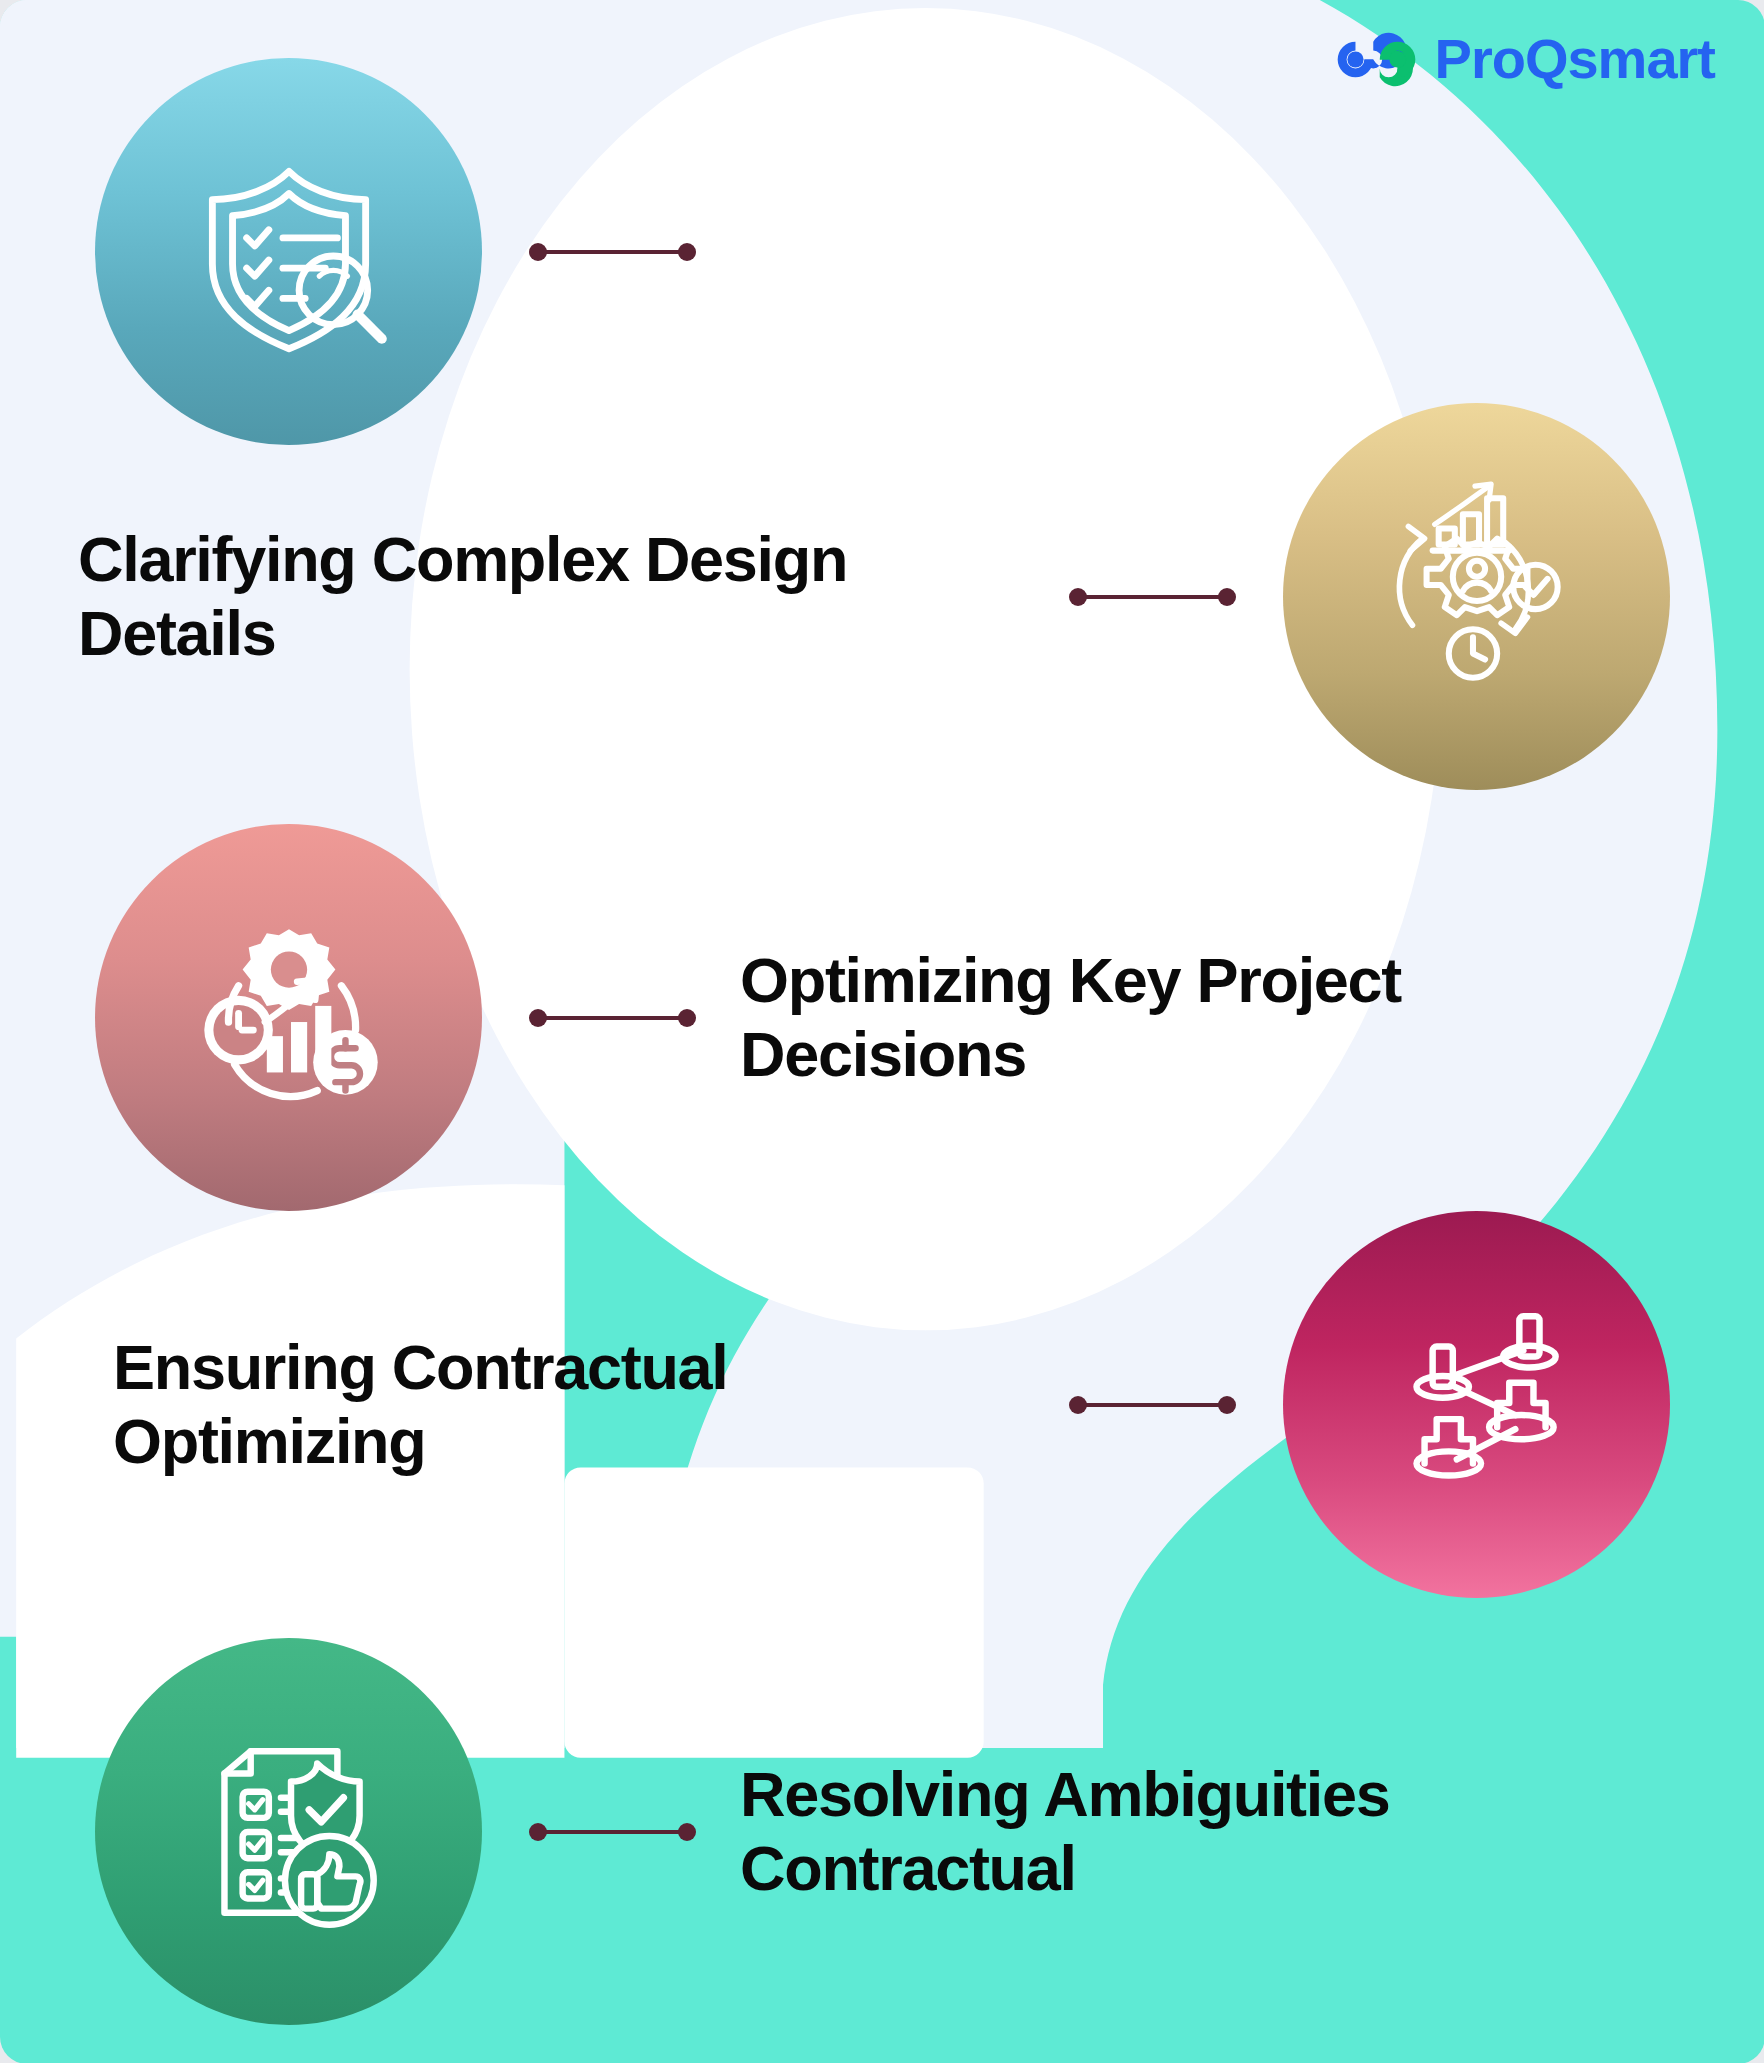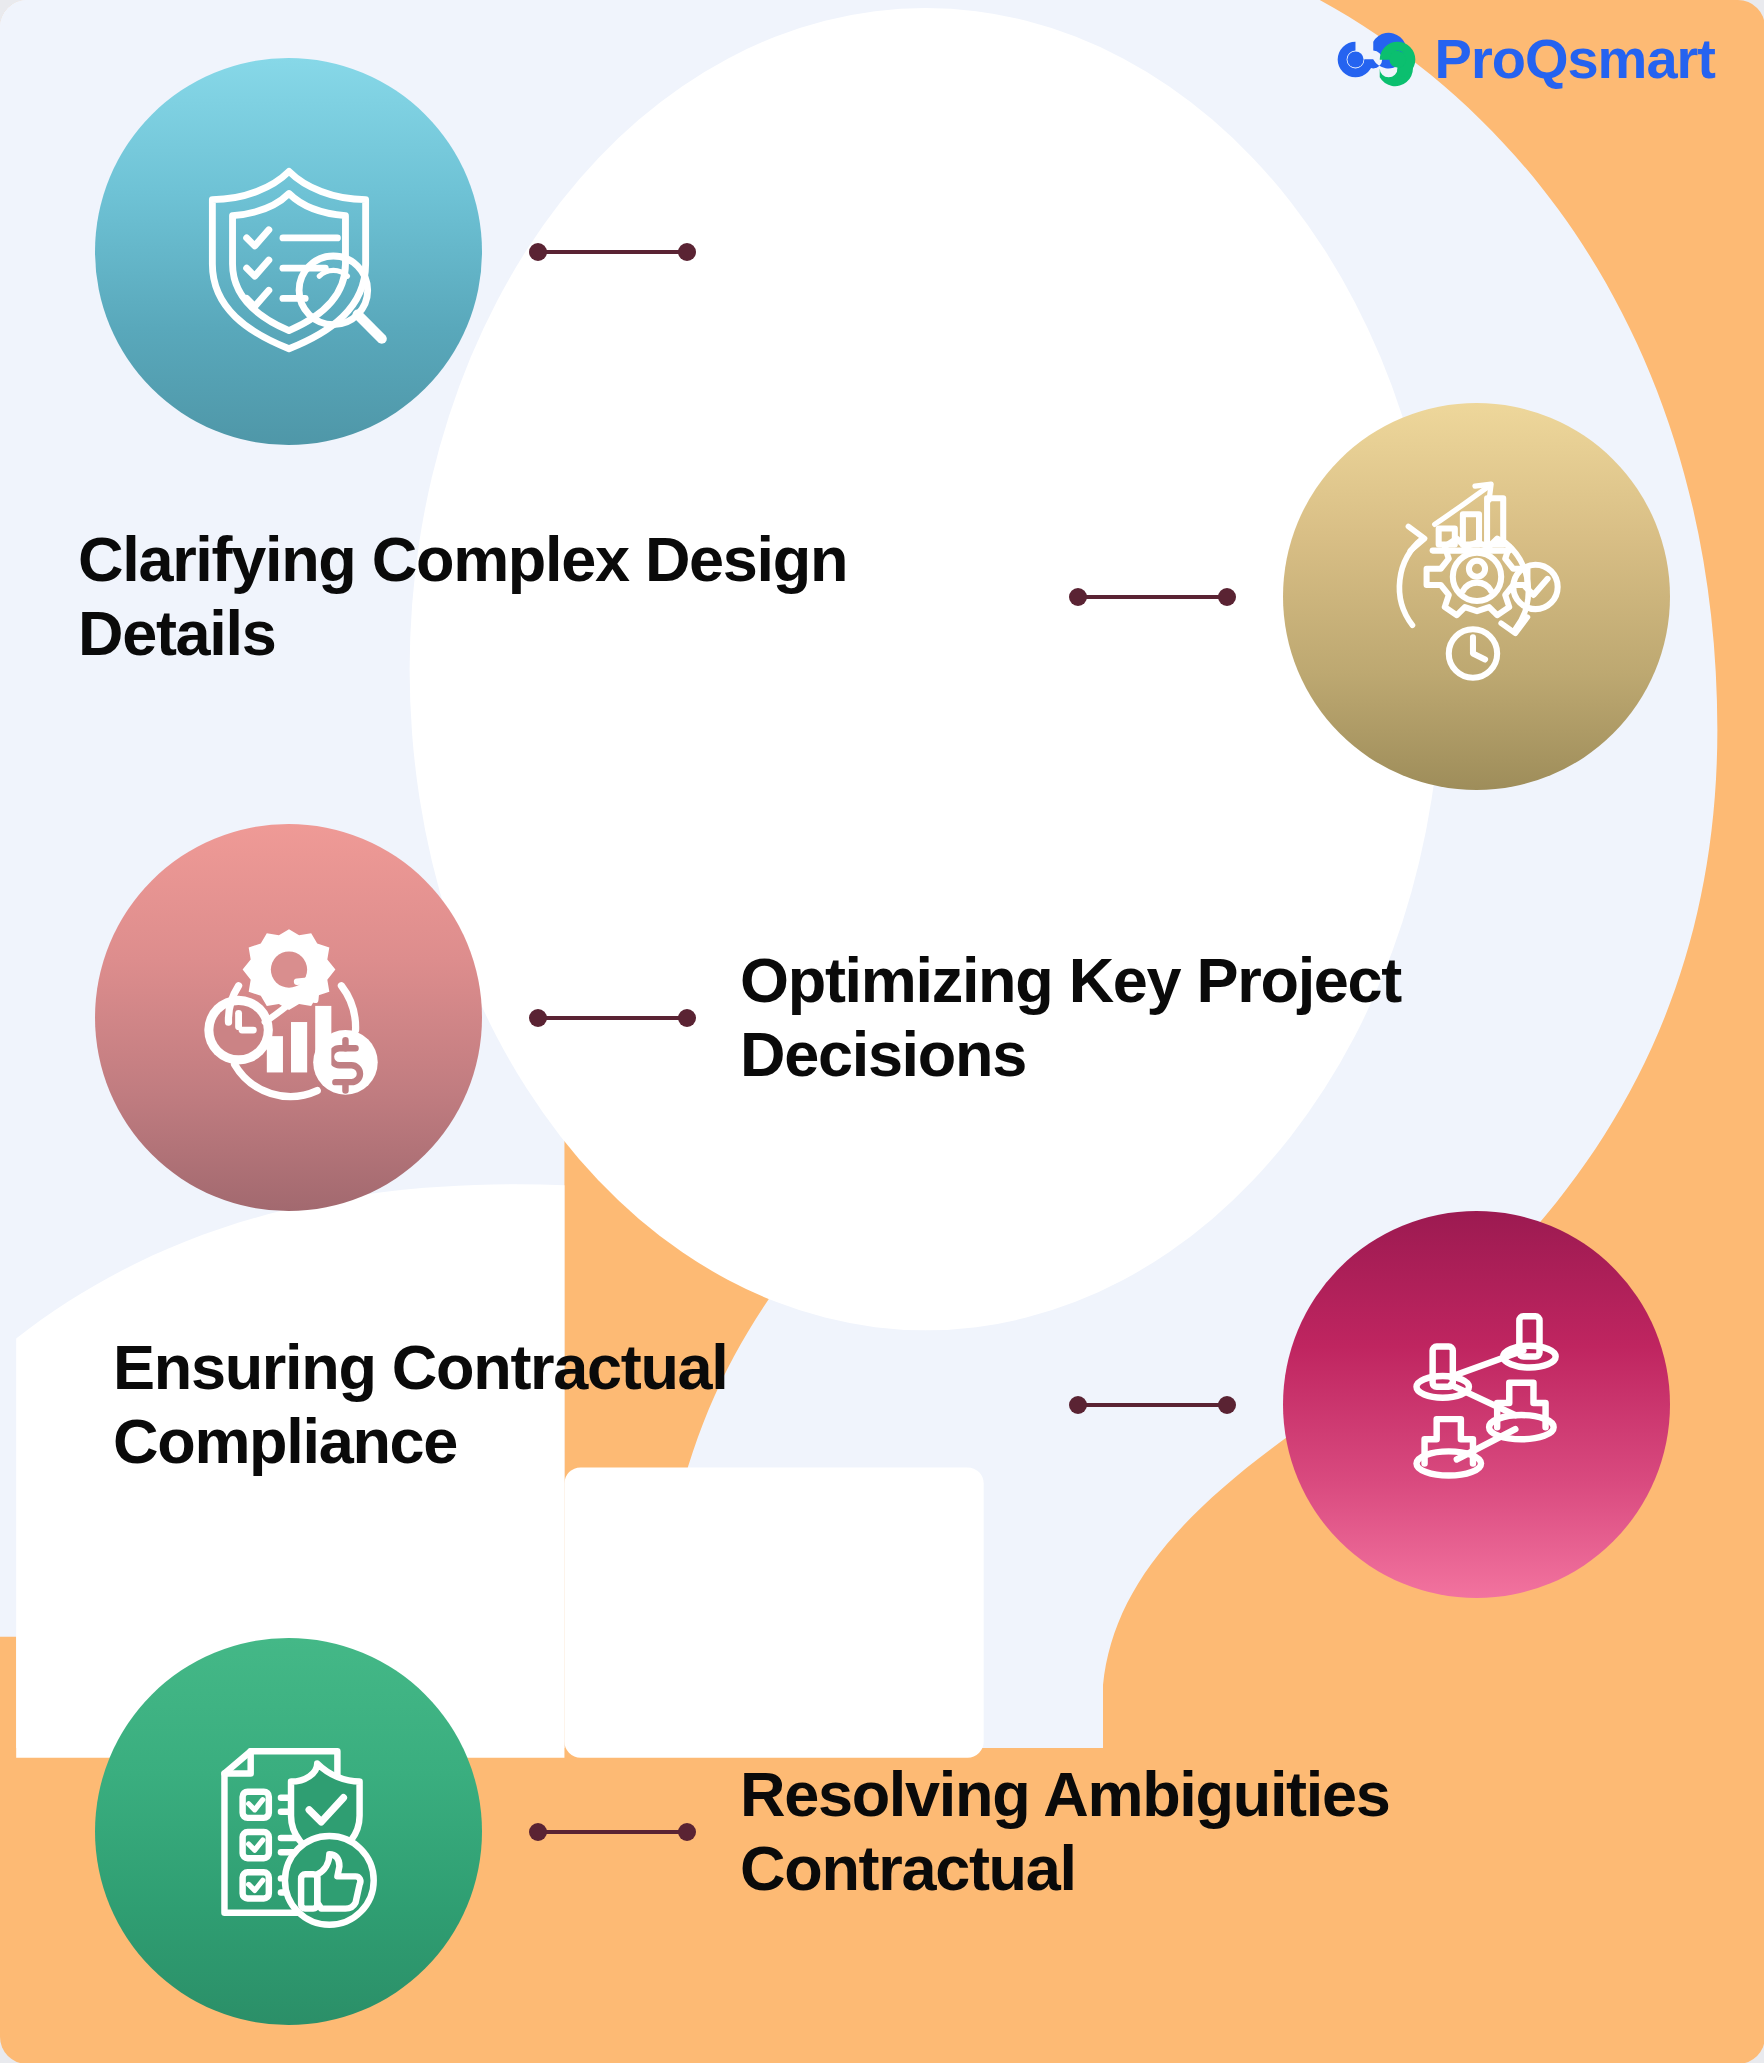--- a/index.html
+++ b/index.html
@@ -7,21 +7,21 @@
   body {
     background:#e9eaee;
     font-family:"Liberation Sans", sans-serif;
     overflow:hidden;
   }
 
   
   #card {
     position:absolute; left:0; top:0;
     width:1765px; height:2064px;
-    background:#fdba74;
+    background:#5eead4;
     border-radius:27px;
     overflow:hidden;
   }
 
   
   #watermark { position:absolute; inset:0; }
   #watermark svg { width:100%; height:100%; display:block; }
 
   
   #logo {
@@ -384,21 +384,21 @@
     </div>
     <div class="connector">
       <span class="dot a"></span>
       <span class="bar"></span>
       <span class="dot b"></span>
     </div>
     <div class="label">Optimizing Key Project Decisions</div>
   </div>
 
   <div class="row" id="row4">
-    <div class="label">Ensuring Contractual Compliance</div>
+    <div class="label">Ensuring Contractual Optimizing</div>
     <div class="spacer"></div>
     <div class="connector">
       <span class="dot a"></span>
       <span class="bar"></span>
       <span class="dot b"></span>
     </div>
     <div class="bubble c-magenta">
       <svg viewBox="0 0 120 120" fill="none" stroke="#ffffff" stroke-width="3.2" stroke-linecap="round" stroke-linejoin="round">
 
         <line x1="47" y1="46" x2="83" y2="33"></line>

